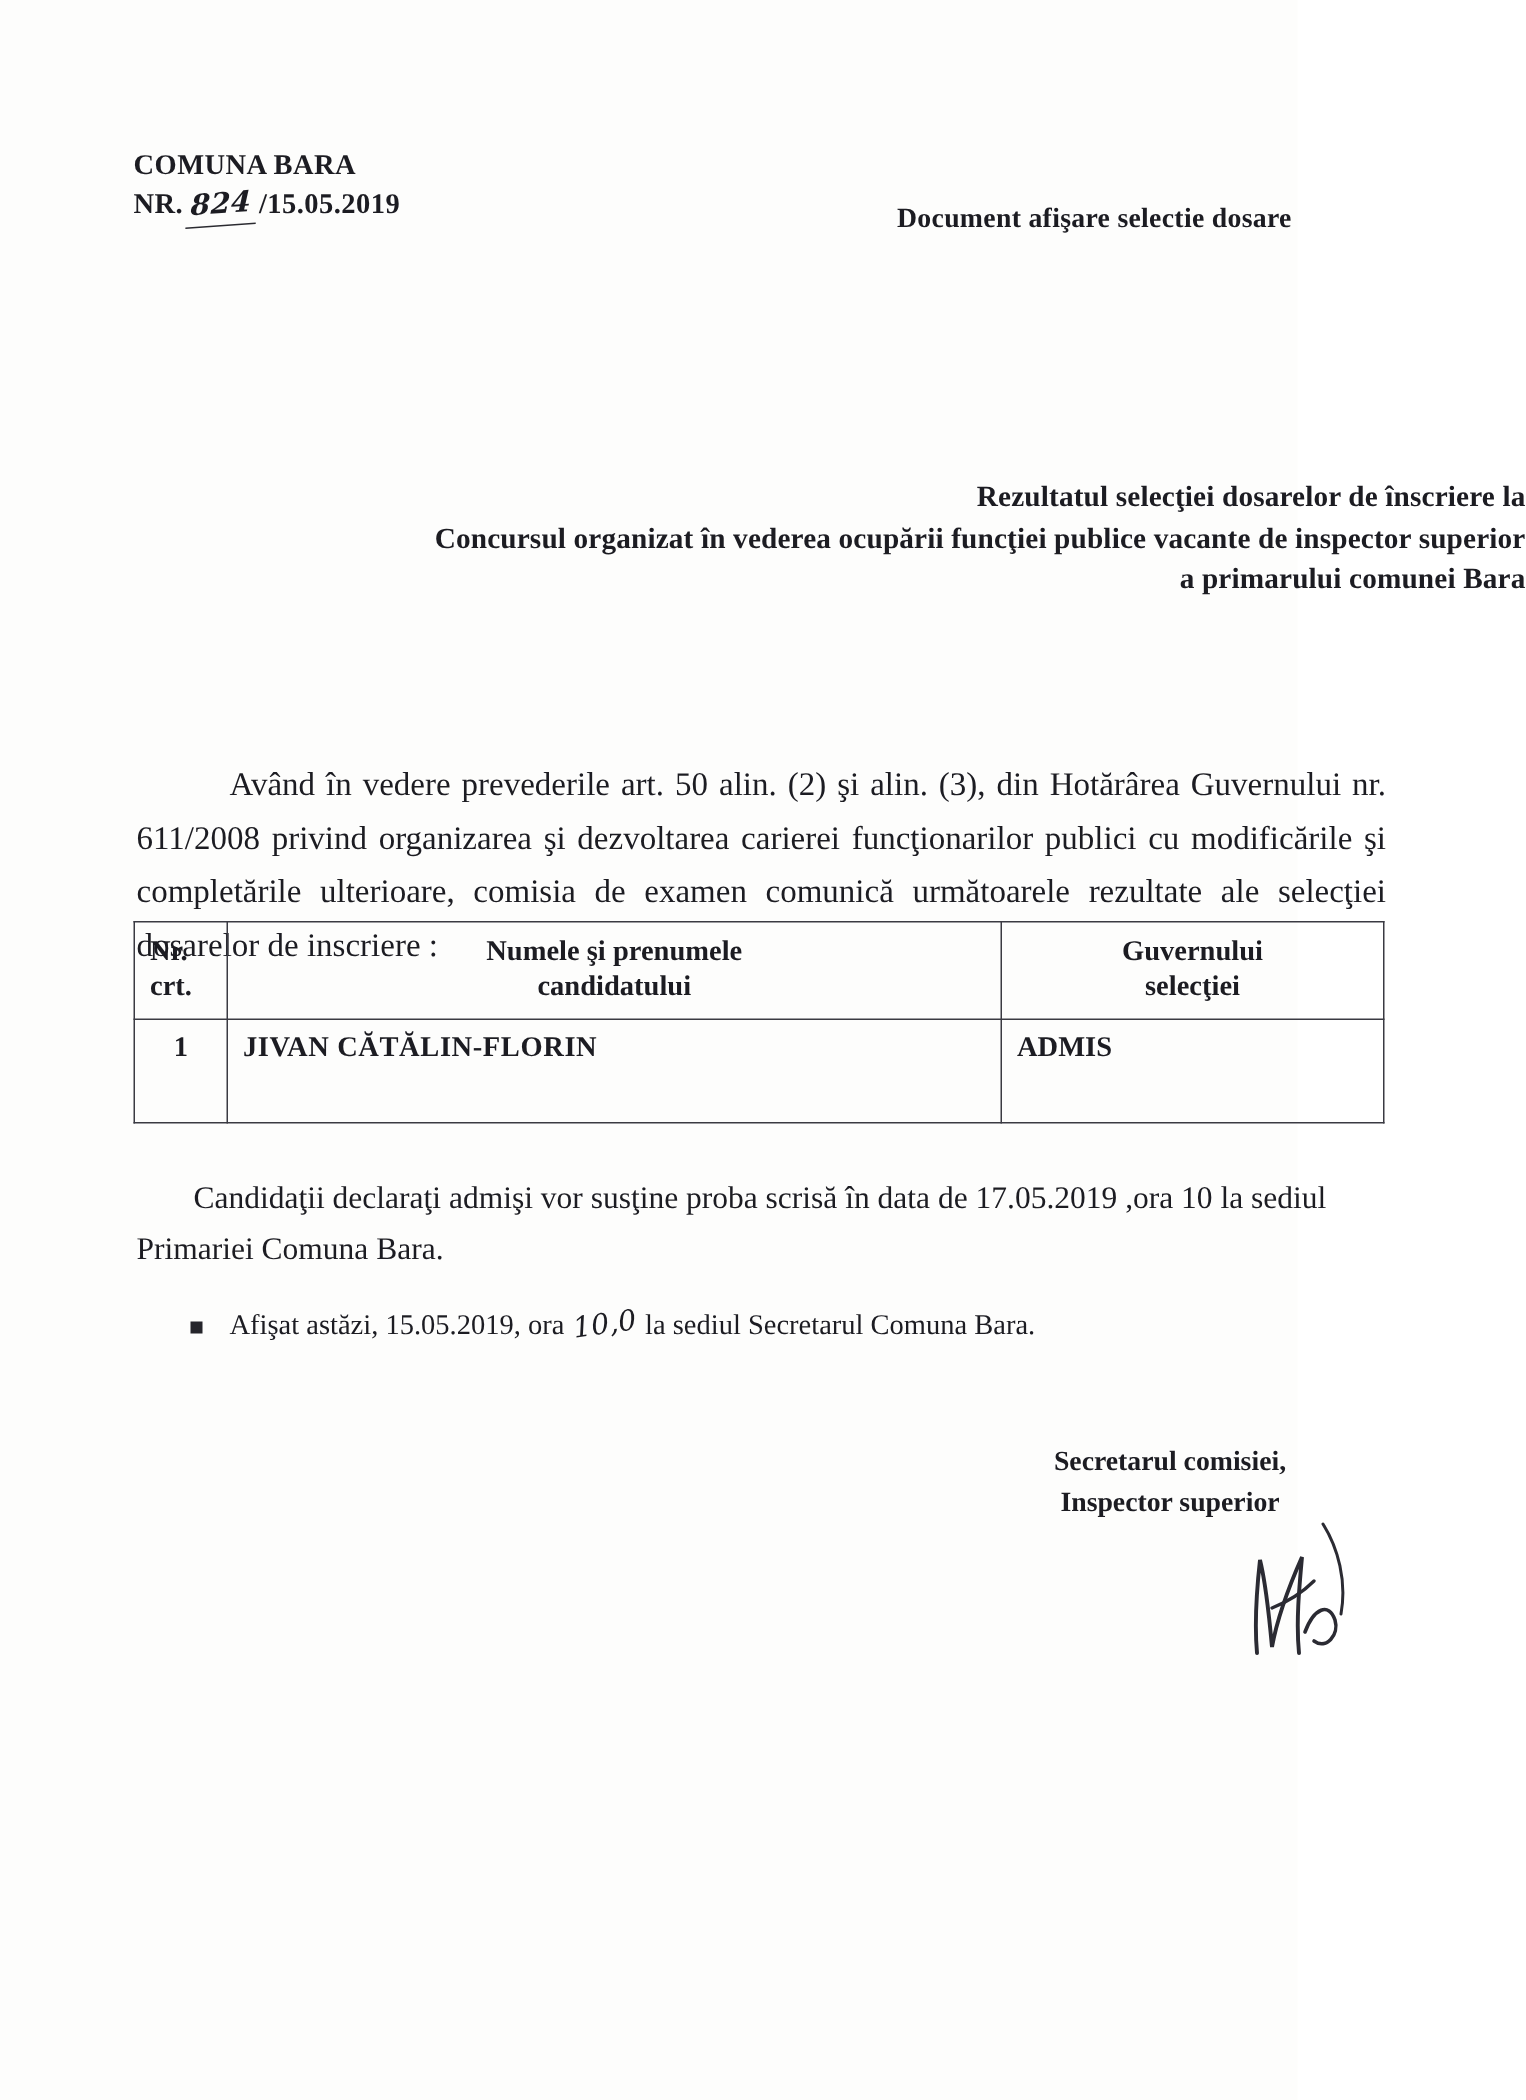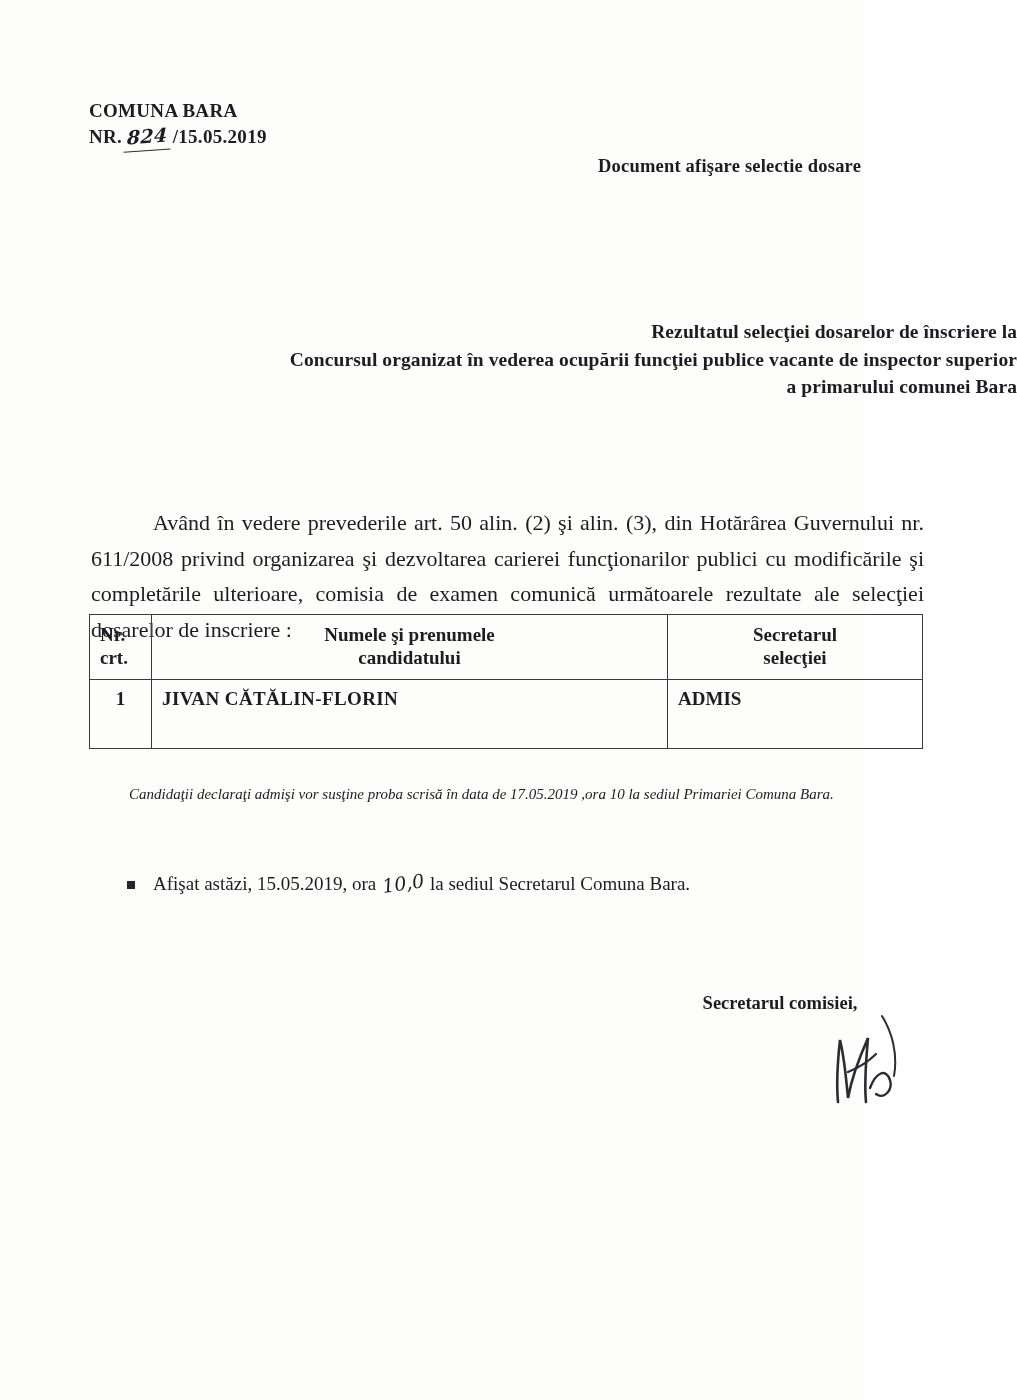--- a/index.html
+++ b/index.html
@@ -47,21 +47,21 @@
     font-size: 19px;
     transform: rotate(-4deg) skewX(-6deg);
     display: inline-block;
     padding: 0 3px;
     border-bottom: 1.2px solid #2a2a30;
   }
 
   .doc-type {
     position: absolute;
     left: 598px;
-    top: 156px;
+    top: 136px;
     font-weight: bold;
     font-size: 18.5px;
     letter-spacing: 0.2px;
   }
 
   
   .title-block {
     position: absolute;
     left: 0;
     top: 318px;
@@ -134,23 +134,22 @@
     font-size: 19px;
     vertical-align: middle;
   }
 
   
   .after-table {
     position: absolute;
     left: 91px;
     top: 782px;
     width: 838px;
-    font-size: 15px;
+    font-size: 21px;
     line-height: 1.6;
-    font-style: italic;
   }
   .after-table .indent { display: inline-block; width: 38px; }
 
   .bullet-line {
     position: absolute;
     left: 127px;
     top: 872px;
     width: 800px;
     font-size: 19px;
     display: flex;
@@ -176,21 +175,20 @@
   
   .signature {
     position: absolute;
     left: 620px;
     top: 962px;
     width: 320px;
     text-align: center;
     font-weight: bold;
     font-size: 18.5px;
     line-height: 1.45;
-    margin-top: 28px;
   }
   .sig-mark {
     position: absolute;
     left: 810px;
     top: 1010px;
     width: 120px;
     height: 110px;
     pointer-events: none;
   }
 </style>
@@ -228,21 +226,21 @@
       <tr>
         <th class="th-nr">
           <div>Nr.</div>
           <div>crt.</div>
         </th>
         <th class="th-name">
           <div>Numele şi prenumele</div>
           <div>candidatului</div>
         </th>
         <th class="th-res">
-          <div>Secretarul</div>
+          <div>Guvernului</div>
           <div>selecţiei</div>
         </th>
       </tr>
     </thead>
     <tbody>
       <tr>
         <td class="row-cell cell-idx">1</td>
         <td class="row-cell cell-name">JIVAN CĂTĂLIN-FLORIN</td>
         <td class="row-cell cell-res">ADMIS</td>
       </tr>
@@ -251,20 +249,21 @@
 
   <div class="after-table"><span class="indent"></span><span>Candidaţii declaraţi admişi vor susţine  proba scrisă  în data de 17.05.2019 ,ora 10 la sediul Primariei Comuna Bara.</span></div>
 
   <div class="bullet-line">
     <span class="bullet-mark"></span>
     <span><span>Afişat astăzi, 15.05.2019, ora</span> <span class="hand-hour">10,0</span> <span>la sediul Secretarul Comuna Bara.</span></span>
   </div>
 
   <div class="signature">
     <div>Secretarul comisiei,</div>
+    <div>Inspector superior</div>
   </div>
 
   <svg class="sig-mark" viewBox="0 0 120 110">
     <path d="M28 92 C26 70, 28 48, 30 30 C34 46, 36 66, 38 88 C42 66, 50 46, 58 28 C56 50, 54 72, 56 92" fill="none" stroke="#2b2b33" stroke-width="2.6" stroke-linecap="round"></path>
     <path d="M38 62 C48 58, 58 52, 66 44" fill="none" stroke="#2b2b33" stroke-width="2.2" stroke-linecap="round"></path>
     <path d="M60 78 C66 62, 76 58, 80 70 C83 80, 74 90, 66 84" fill="none" stroke="#2b2b33" stroke-width="2.4" stroke-linecap="round"></path>
     <path d="M72 6 C82 22, 88 44, 84 66" fill="none" stroke="#2b2b33" stroke-width="2" stroke-linecap="round"></path>
   </svg>
 
 </div>

